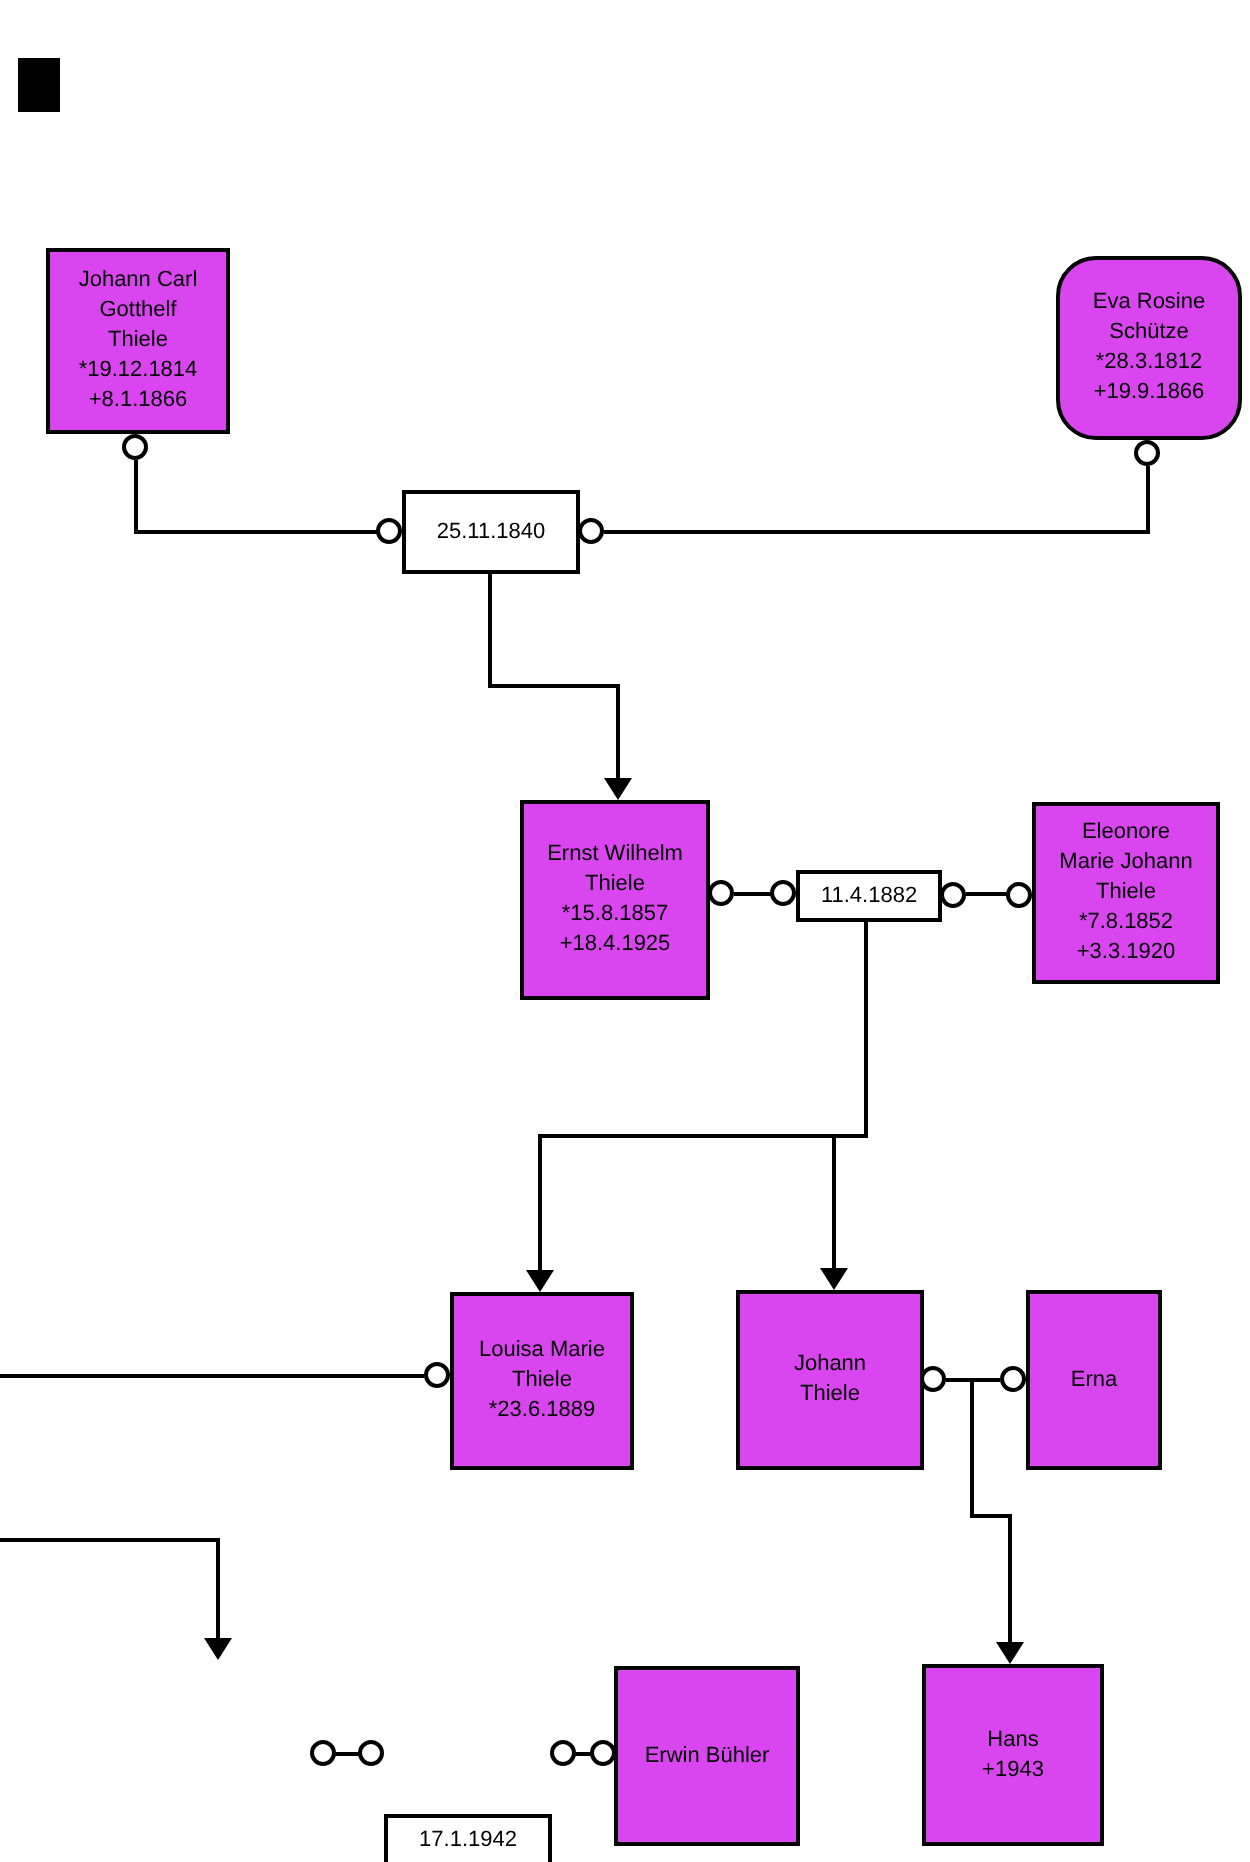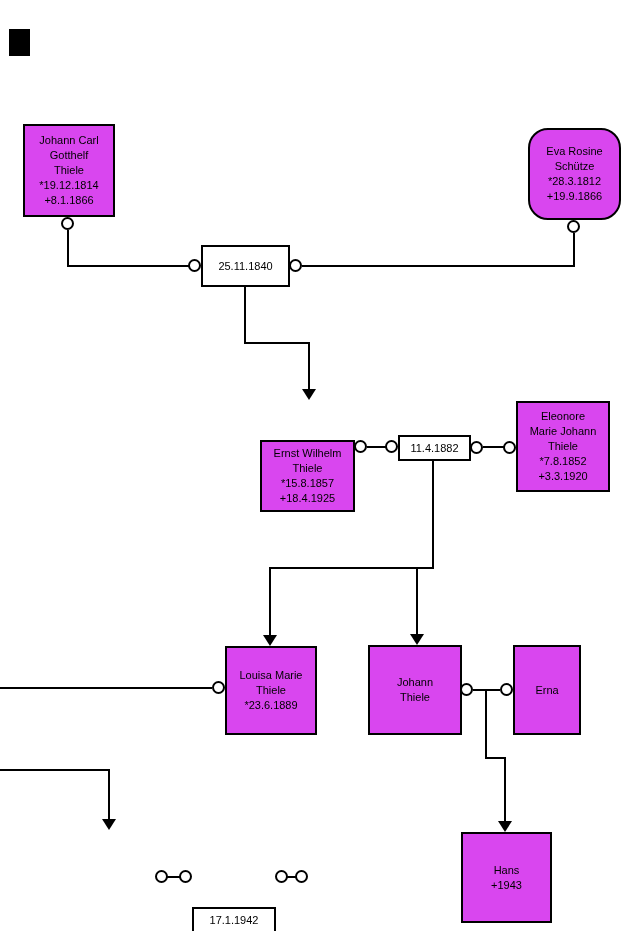--- a/index.html
+++ b/index.html
@@ -69,21 +69,21 @@
     <span>+8.1.1866</span>
   </div>
 
   <div class="pbox" style="left:528px;top:128px;width:93px;height:92px;border-radius:20px;">
     <span>Eva Rosine</span>
     <span>Schütze</span>
     <span>*28.3.1812</span>
     <span>+19.9.1866</span>
   </div>
 
-  <div class="pbox" style="left:260px;top:400px;width:95px;height:72px;margin-top:40px;">
+  <div class="pbox" style="left:260px;top:400px;width:95px;height:100px;">
     <span>Ernst Wilhelm</span>
     <span>Thiele</span>
     <span>*15.8.1857</span>
     <span>+18.4.1925</span>
   </div>
 
   <div class="pbox" style="left:516px;top:401px;width:94px;height:91px;">
     <span>Eleonore</span>
     <span>Marie Johann</span>
     <span>Thiele</span>
@@ -100,20 +100,23 @@
   <div class="pbox" style="left:368px;top:645px;width:94px;height:90px;">
     <span>Johann</span>
     <span>Thiele</span>
   </div>
 
   <div class="pbox" style="left:513px;top:645px;width:68px;height:90px;">
     <span>Erna</span>
   </div>
 
 
+  <div class="pbox" style="left:307px;top:833px;width:93px;height:90px;">
+    <span>Erwin Bühler</span>
+  </div>
 
   <div class="pbox" style="left:461px;top:832px;width:91px;height:91px;">
     <span>Hans</span>
     <span>+1943</span>
   </div>
 
   <div class="mbox" style="left:201px;top:245px;width:89px;height:42px;">
     <span>25.11.1840</span>
   </div>
   <div class="mbox" style="left:398px;top:435px;width:73px;height:26px;">

